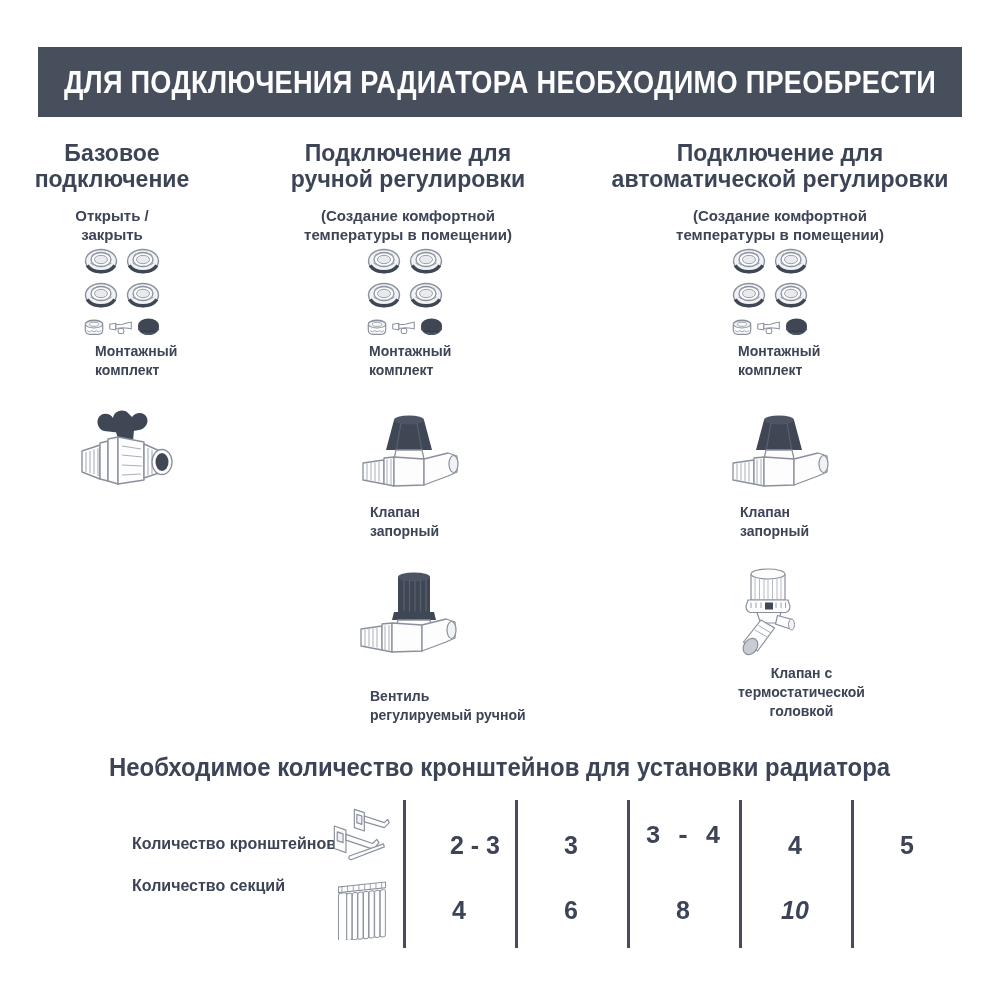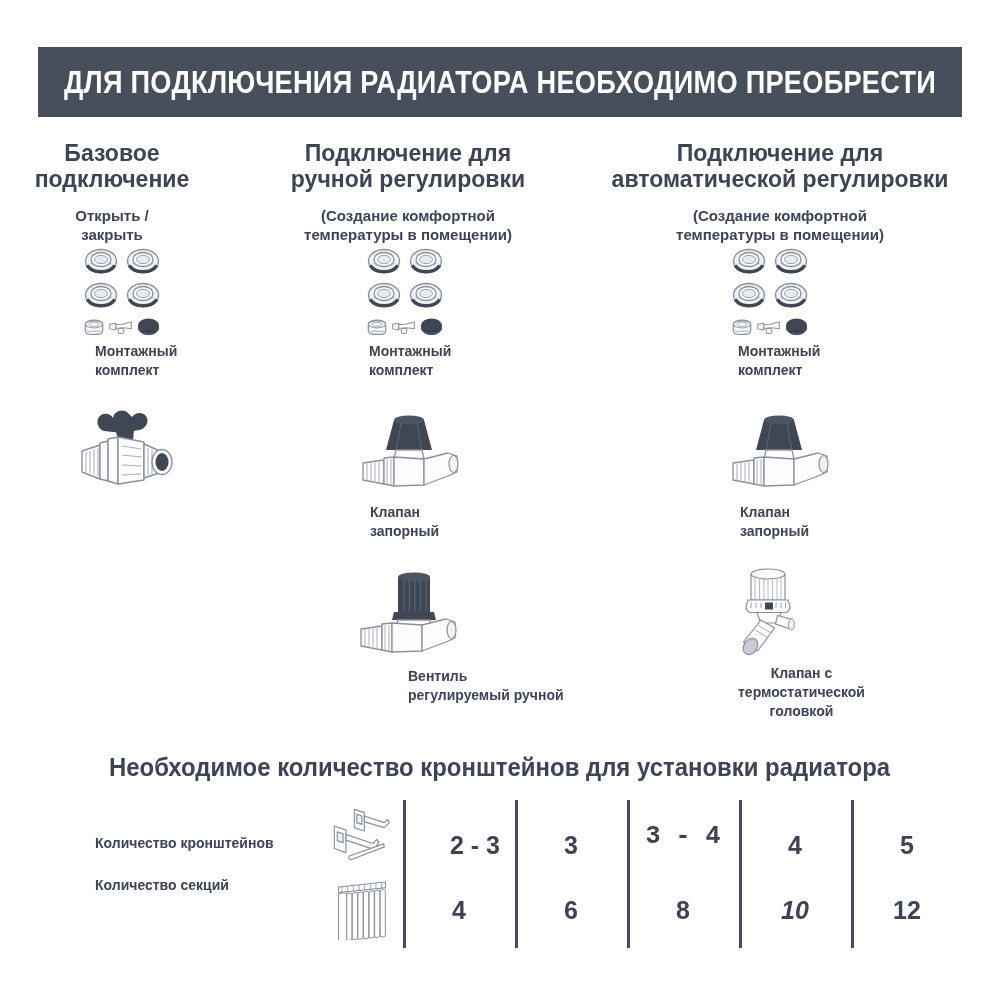--- a/index.html
+++ b/index.html
@@ -20,21 +20,21 @@
   .kit { width:80px; display:flex; flex-direction:column; align-items:center; gap:6px; }
   .kit-row { display:flex; gap:8px; align-items:center; }
   .kit-small { gap:3px; margin-top:2px; }
   .ic-ring { width:34px; height:28px; } .ic-plug { width:22px; height:19px; }
   .ic-vent { width:25px; height:15px; } .ic-cap { width:25px; height:20px; }
 
   .bottom-title-wrap { left:0; top:752px; width:1000px; text-align:center; }
   .bottom-title { display:inline-block; font-size:26px; transform:scaleX(0.92); white-space:nowrap; }
 
   .table-divider { top:800px; width:3px; height:148px; background:#454c5b; }
-  .row-label { font-size:14px; white-space:nowrap; }
+  .row-label { font-size:16px; white-space:nowrap;margin-left:37px; }
   .cell-value { width:112px; height:36px; display:flex; align-items:center; justify-content:center; font-size:25px; }
 </style>
 </head>
 <body>
 
 <div class="page">
 
   <svg width="0" height="0" style="position:absolute" aria-hidden="true">
     <defs>
       <symbol id="sym-ring" viewBox="0 0 34 28">
@@ -279,21 +279,21 @@
     </svg>
 
   <svg class="abs" style="left:360px;top:410px;" width="112" height="85">
       <use href="#sym-shutoff"></use>
     </svg>
   <div class="abs item-label" style="left:370px;top:503px;">Клапан
 запорный</div>
   <svg class="abs" style="left:358px;top:568px;" width="112" height="95">
       <use href="#sym-manual"></use>
     </svg>
-  <div class="abs item-label" style="left:370px;top:667px;margin-left:38px;">Вентиль
+  <div class="abs item-label" style="left:370px;top:687px;">Вентиль
 регулируемый ручной</div>
 
   <svg class="abs" style="left:730px;top:410px;" width="112" height="85">
       <use href="#sym-shutoff"></use>
     </svg>
   <div class="abs item-label" style="left:740px;top:503px;">Клапан
 запорный</div>
   <svg class="abs" style="left:728px;top:566px;" width="82" height="98">
       <use href="#sym-thermo"></use>
     </svg>
@@ -323,15 +323,14 @@
   <div class="abs cell-value" style="left:403px;top:827px;padding-left:32px;">2 - 3</div>
   <div class="abs cell-value" style="left:515px;top:827px;">3</div>
   <div class="abs cell-value" style="left:627px;top:818px;font-family:Liberation Mono, monospace;">3 - 4</div>
   <div class="abs cell-value" style="left:739px;top:827px;">4</div>
   <div class="abs cell-value" style="left:851px;top:827px;">5</div>
 
   <div class="abs cell-value" style="left:403px;top:892px;">4</div>
   <div class="abs cell-value" style="left:515px;top:892px;">6</div>
   <div class="abs cell-value" style="left:627px;top:892px;">8</div>
   <div class="abs cell-value" style="left:739px;top:892px;font-style:italic;">10</div>
-  <div class="abs cell-value" style="left:851px;top:892px;">12</div>
 
 </div>
 
 </body></html>

